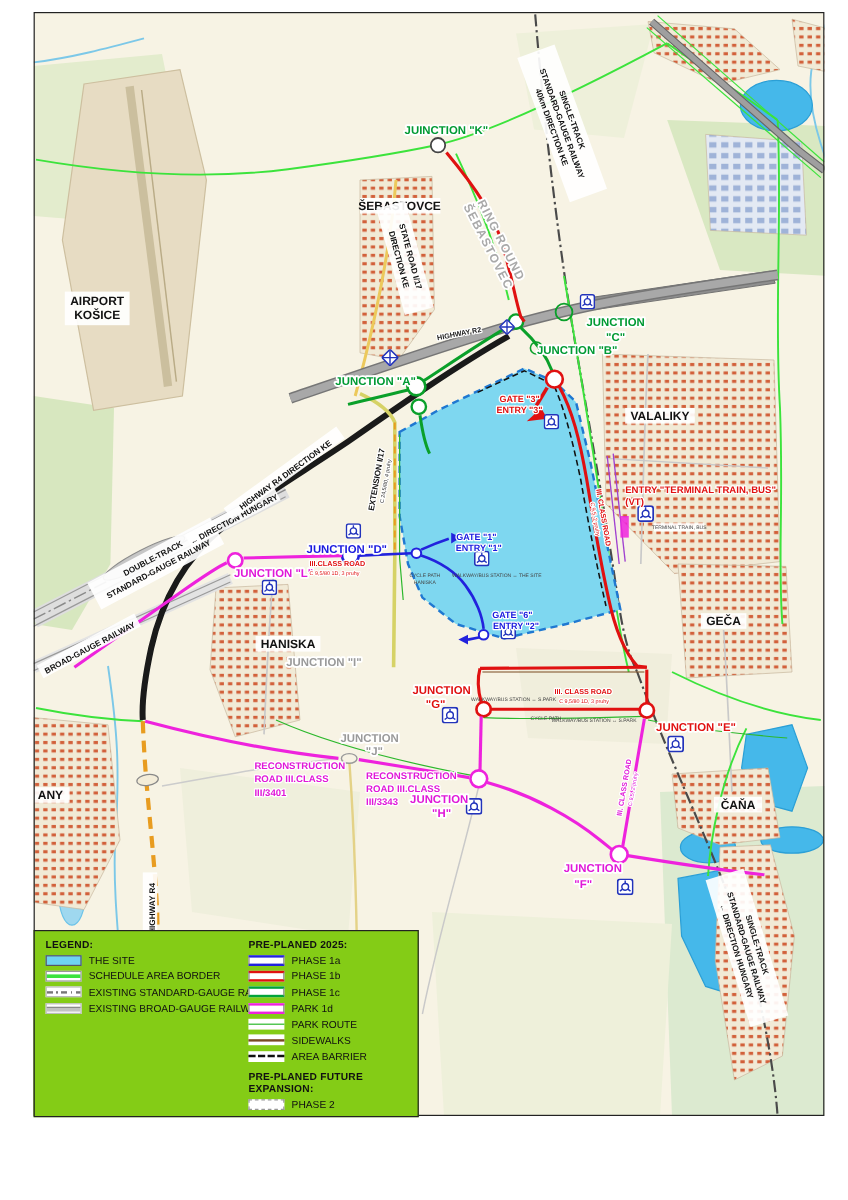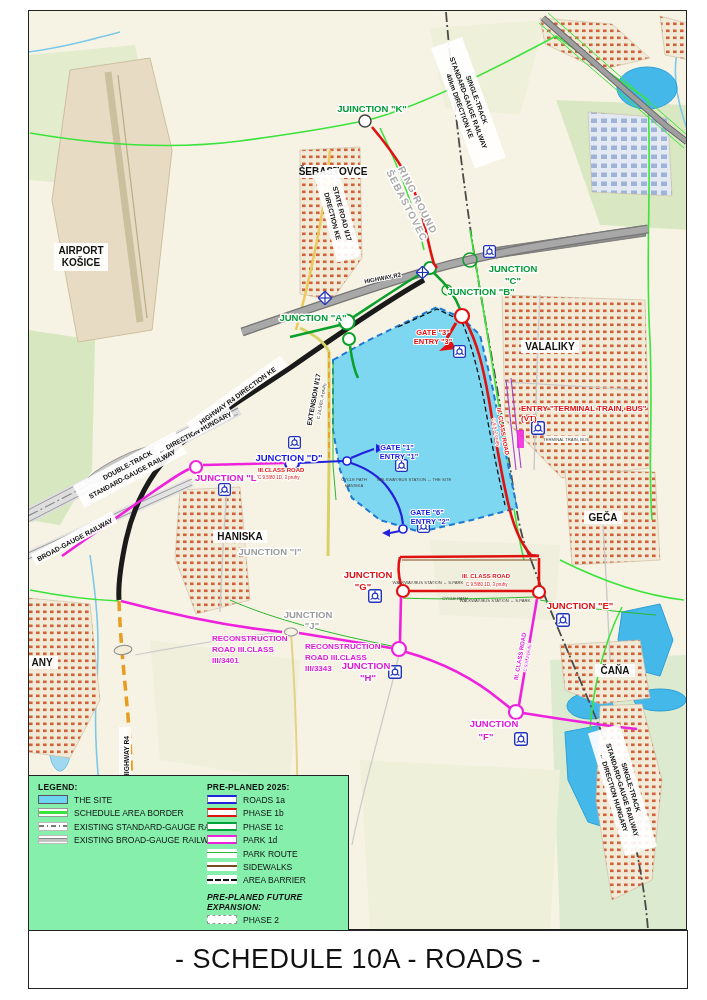--- a/index.html
+++ b/index.html
@@ -15,43 +15,43 @@
   .gate{font-size:7.5px;font-weight:700;text-anchor:middle;}
   .roadlbl{font-size:6px;font-weight:700;}
   .spec{font-size:4.5px;font-weight:400;}
   .tiny{font-size:4.2px;fill:#444;text-anchor:middle;}
   .rail{font-size:6.8px;font-weight:700;fill:#111;text-anchor:middle;}
   .ring{font-size:10px;font-weight:700;fill:#a9a9a9;text-anchor:middle;letter-spacing:1px;}
   .recon{font-size:8px;font-weight:700;fill:#e018d8;}
   .wb{fill:#fff;opacity:.92;}
 
   
-  #legend{position:absolute;left:28px;top:775px;width:319px;height:154px;background:#86efac;
+  #legend{position:absolute;left:28px;top:775px;width:319px;height:154px;background:#84cc16;
           border:1px solid #222;font-size:8.5px;color:#111;}
   .lcol{position:absolute;top:6px;}
   #lcol1{left:9px;width:162px;} #lcol2{left:178px;width:138px;}
   .lhead{font-weight:700;margin-bottom:3px;letter-spacing:0.2px;}
-  .lrow{display:flex;align-items:flex-start;gap:6px;margin-bottom:3.4px;white-space:nowrap;}
+  .lrow{display:flex;align-items:center;gap:6px;margin-bottom:3.4px;white-space:nowrap;}
   .sw{width:30px;height:9px;flex:0 0 30px;box-sizing:border-box;position:relative;background:#fff;}
   .sw-site{background:#6fd3f2;border:1px solid #556;}
   .sw-cad{border:1px solid #999;} .sw-cad i{display:block;height:3px;margin-top:2px;background:#3ce33c;}
   .sw-stdrail{border:1px solid #bbb;} .sw-stdrail i{display:block;height:2px;margin-top:2.5px;
       background:repeating-linear-gradient(90deg,#777 0 5px,transparent 5px 8px,#777 8px 9px,transparent 9px 12px);}
   .sw-brdrail{border:1px solid #bbb;} .sw-brdrail i{display:block;height:3px;margin-top:2px;background:#c2c2c2;border-top:1px solid #8a8a8a;}
   .sw-ph{border-left:1px solid #888;border-right:1px solid #888;}
   .sw-1a{border-top:2.5px solid #2222dd;border-bottom:2.5px solid #2222dd;}
   .sw-1b{border-top:2.5px solid #e01111;border-bottom:2.5px solid #e01111;}
   .sw-1c{border-top:2.5px solid #00a33a;border-bottom:2.5px solid #00a33a;}
   .sw-1d{border-top:2.5px solid #ee22dd;border-bottom:2.5px solid #ee22dd;}
   .sw-line i{display:block;margin-top:3.5px;}
   .sw-cyc i{border-top:1.5px solid #2cb82c;}
   .sw-sid i{border-top:2px solid #7a4a21;}
   .sw-noi i{border-top:2px dashed #111;}
   .sw-p2{border:1.5px dashed #999;}
-  #lfuture{margin-top:7px;font-style:italic;}
+  #lfuture{margin-top:7px;}
   #title-bar{position:absolute;left:28px;top:930px;width:658px;height:57px;background:#fff;
              border:1px solid #222;display:flex;align-items:center;justify-content:center;
              font-size:27px;letter-spacing:0.5px;color:#111;}
 </style>
 </head>
 <body>
 
 <div id="page">
 
 <svg width="707" height="1000" viewBox="0 0 707 1000">
@@ -436,21 +436,21 @@
       <span class="sw sw-brdrail">
             <i></i>
           </span>
       <span>EXISTING BROAD-GAUGE RAILWAY</span>
     </div>
   </div>
   <div class="lcol" id="lcol2">
     <div class="lhead">PRE-PLANED 2025:</div>
     <div class="lrow">
       <span class="sw sw-ph sw-1a"></span>
-      <span>ROADS 1a</span>
+      <span>PHASE 1a</span>
     </div>
     <div class="lrow">
       <span class="sw sw-ph sw-1b"></span>
       <span>PHASE 1b</span>
     </div>
     <div class="lrow">
       <span class="sw sw-ph sw-1c"></span>
       <span>PHASE 1c</span>
     </div>
     <div class="lrow">
@@ -476,17 +476,14 @@
       <span>AREA BARRIER</span>
     </div>
     <div class="lhead" id="lfuture">PRE-PLANED FUTURE EXPANSION:</div>
     <div class="lrow">
       <span class="sw sw-p2"></span>
       <span>PHASE 2</span>
     </div>
   </div>
 </div>
 
-<div id="title-bar">
-  <span>- SCHEDULE 10A - ROADS -</span>
+
 </div>
 
-</div>
-
 </body></html>

